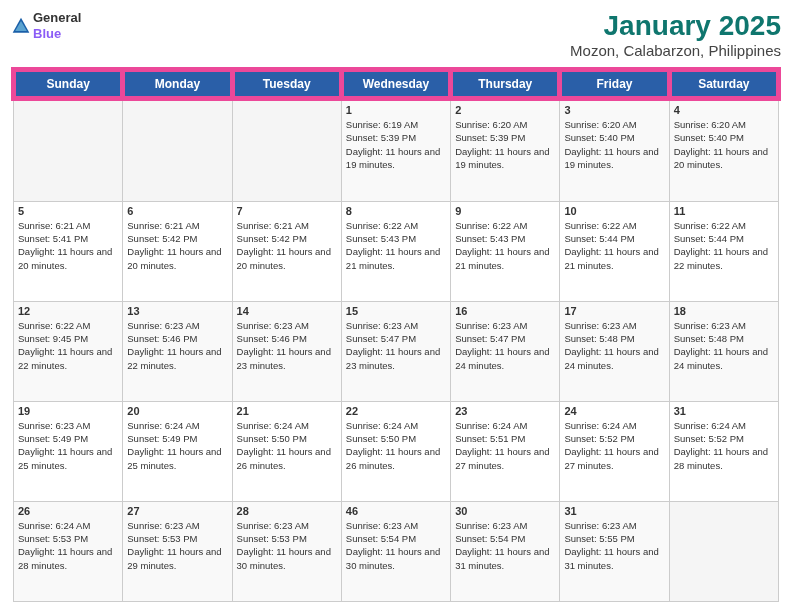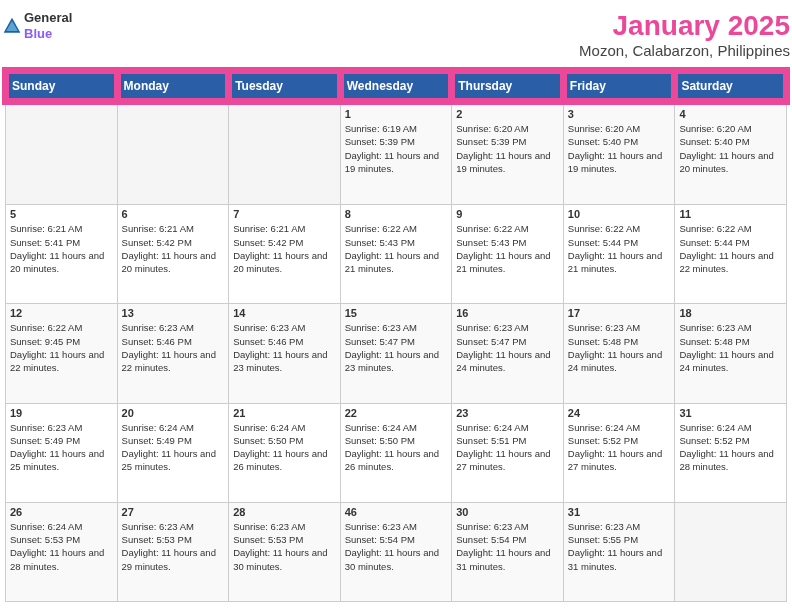--- a/index.html
+++ b/index.html
@@ -6,21 +6,21 @@
     body {
       font-family: Arial, sans-serif;
       background: #fff;
       width: 792px;
       height: 612px;
       overflow: hidden;
     }
     .page {
       width: 792px;
       height: 612px;
-      padding: 10px 2px;
+      padding: 10px 11px;
       display: flex;
       flex-direction: column;
     }
     .header {
       display: flex;
       justify-content: space-between;
       align-items: flex-start;
       margin-bottom: 8px;
     }
     .logo {
@@ -38,41 +38,41 @@
     .logo-icon {
       width: 20px;
       height: 20px;
     }
     .title-block {
       text-align: right;
     }
     .title-block h1 {
       font-size: 28px;
       font-weight: bold;
-      color: #ec4899;
+      color: #0f766e;
     }
     .title-block h2 {
       font-size: 15px;
       color: #444;
       font-weight: normal;
     }
     .calendar {
       flex: 1;
       border: 1px solid #ccc;
       border-collapse: collapse;
       width: 100%;
       table-layout: fixed;
     }
     .calendar th {
       background: #2a5fa8;
       color: #fff;
-      text-align: left;
+      text-align: center;
       padding: 5px 3px;
       font-size: 12px;
-      border: 7px solid #ec4899;
+      border: 5px solid #ec4899;
     }
     .calendar td {
       vertical-align: top;
       border: 1px solid #ccc;
       padding: 3px 4px;
       font-size: 9.5px;
       color: #333;
       width: calc(100% / 7);
       background: #fff;
     }

